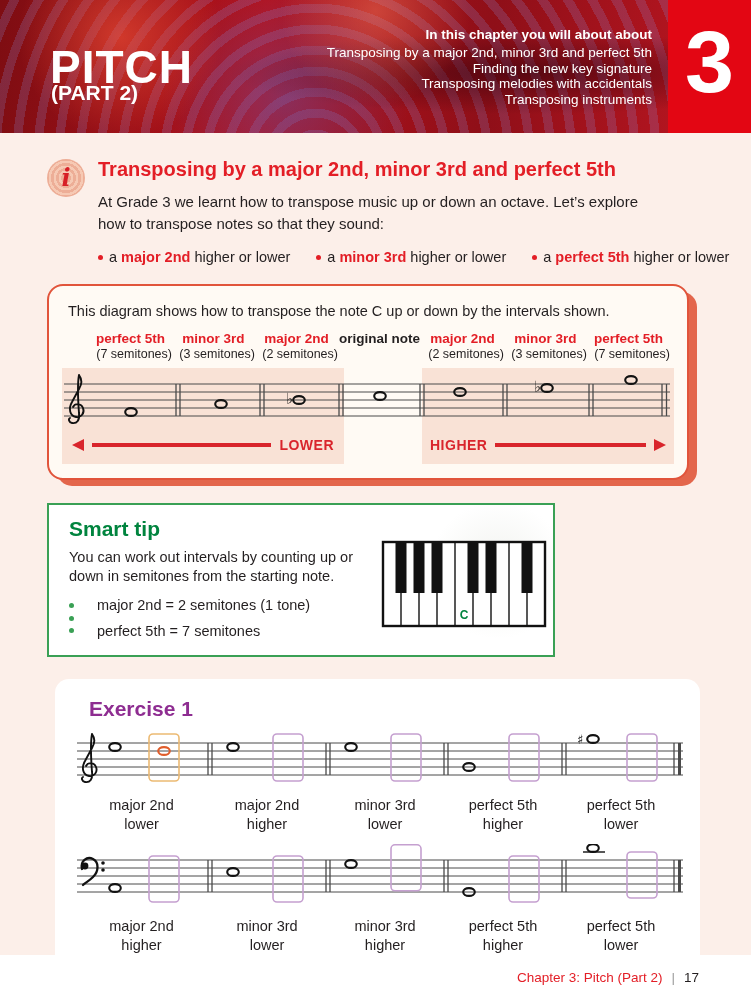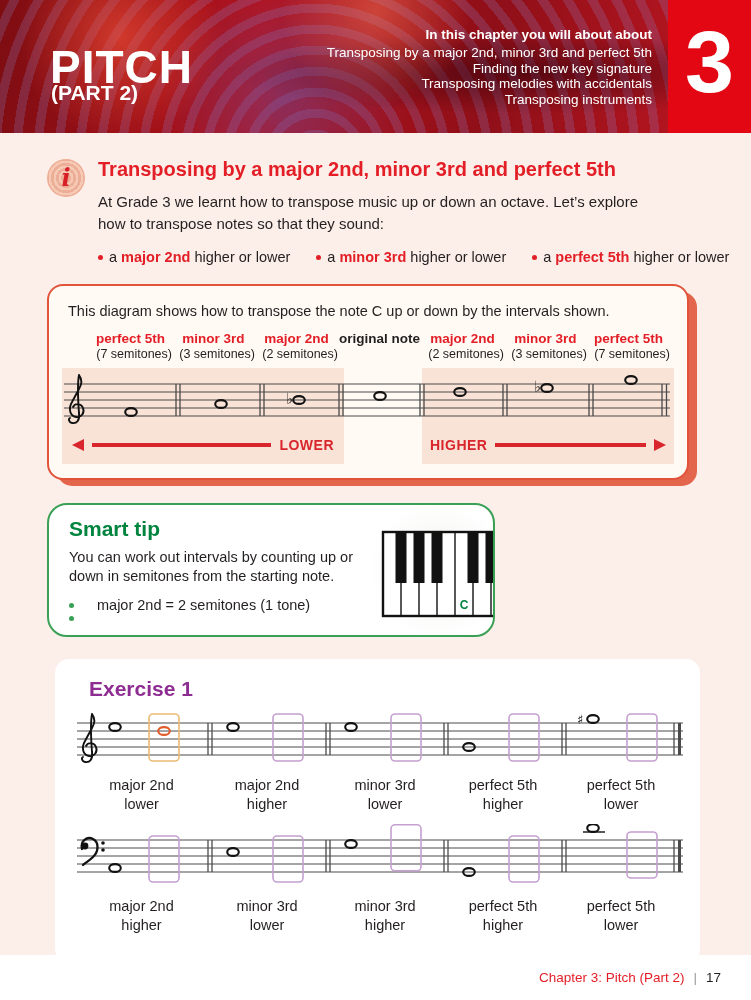--- a/index.html
+++ b/index.html
@@ -70,22 +70,22 @@
   .arrow-row { position:absolute; bottom:11px; display:flex; align-items:center; gap:8px; }
   .arrow-left-row { left:10px; width:262px; }
   .arrow-right-row { left:368px; width:236px; }
   .arrow-shaft { height:3.5px; background:#d9252c; flex:1; }
   .tri-left { width:0; height:0; border-top:6px solid transparent; border-bottom:6px solid transparent; border-right:12px solid #d9252c; }
   .tri-right { width:0; height:0; border-top:6px solid transparent; border-bottom:6px solid transparent; border-left:12px solid #d9252c; }
   .arrow-label { font-size:14px; font-weight:bold; color:#d9252c; letter-spacing:.5px; }
 
   
   .smart-tip {
-    margin:23px 0 0 47px; width:448px; background:#fff;
-    border:2px solid #3aa055; border-radius:20px;
+    margin:23px 0 0 47px; width:508px; background:#fff;
+    border:2px solid #3aa055; border-radius:0;
     padding:12px 18px 14px 20px; display:flex;
     position:relative; overflow:hidden;
   }
   .smart-tip::after {
     content:""; position:absolute; right:-20px; top:-10px; width:150px; height:150px;
     background:radial-gradient(circle, rgba(200,205,190,.25), transparent 65%);
   }
   .tip-left { width:312px; flex:none; }
   .tip-heading { color:#00843e; font-size:21px; font-weight:bold; margin-bottom:7px; }
   .tip-body { font-size:14.5px; line-height:19px; }
@@ -102,21 +102,21 @@
   .ex-title-row { display:flex; align-items:baseline; gap:13px; margin:2px 0 8px 14px; }
   .ex-title { color:#8e2d91; font-size:21px; font-weight:bold; }
   .ex-instr { font-size:14.5px; font-weight:600; }
   .ex-staff { display:block; }
   .labels-row { display:flex; margin:3px 0 10px 0; }
   .labels-row .lab { text-align:center; font-size:14.5px; line-height:19px; }
   .labels-row .lab:nth-child(1){ width:133px; }
   .labels-row .lab:nth-child(n+2){ width:118px; }
 
   
-  .footer { height:45px; background:#fff; display:flex; justify-content:flex-end; align-items:center; gap:9px; padding-right:30px; font-size:13.5px; }
+  .footer { height:45px; background:#fff; display:flex; justify-content:flex-end; align-items:center; gap:9px; padding-right:52px; font-size:13.5px; }
   .footer-chapter { color:#e31e26; }
   .footer-sep { color:#9b9b9b; }
   .footer-page { color:#231f20; }
 
   svg text.accidental { font-family:"DejaVu Sans", sans-serif; fill:#111; }
   svg text.keylabel { font-family:"Liberation Sans", sans-serif; font-weight:bold; fill:#00843e; }
 </style>
 </head>
 <body>
 
@@ -255,20 +255,24 @@
         <div>down in semitones from the starting note.</div>
       </div>
       <ul class="tip-bullets">
         <li>
             <span class="dot-green"></span>
             <span>major 2nd = 2 semitones (1 tone)</span>
           </li>
         <li>
             <span class="dot-green"></span>
           </li>
+        <li>
+            <span class="dot-green"></span>
+            <span>perfect 5th = 7 semitones</span>
+          </li>
       </ul>
     </div>
     <div class="tip-right">
       <svg width="166" height="90" viewBox="0 0 166 90">
         <rect x="2" y="2" width="162" height="84" fill="#fff" stroke="#111" stroke-width="2.4"></rect>
         <g stroke="#111" stroke-width="1.4">
           <line x1="20" y1="2" x2="20" y2="86"></line>
             <line x1="38" y1="2" x2="38" y2="86"></line>
             <line x1="56" y1="2" x2="56" y2="86"></line>
             <line x1="74" y1="2" x2="74" y2="86"></line>

